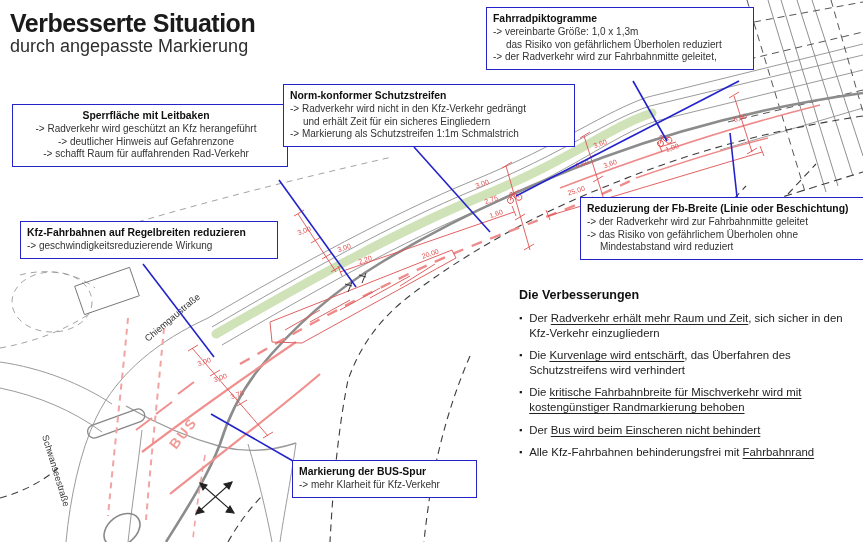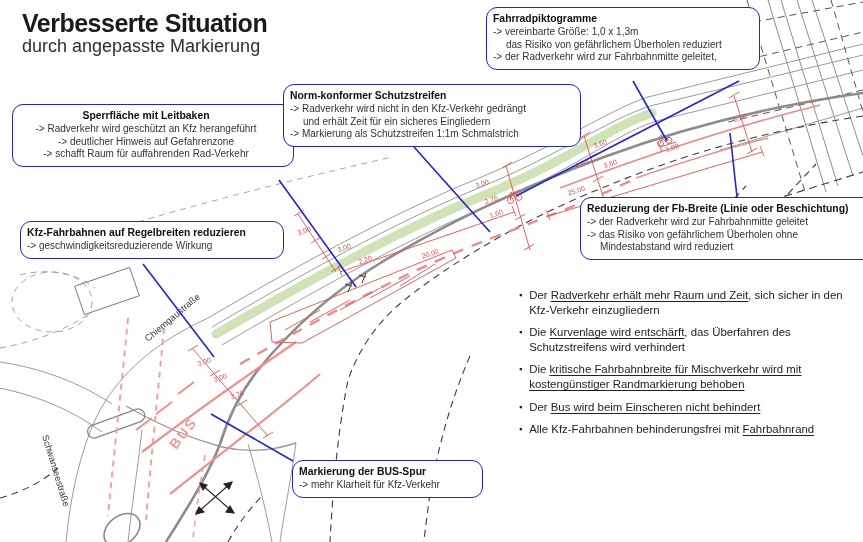--- a/index.html
+++ b/index.html
@@ -1,23 +1,23 @@
 <!DOCTYPE html>
 <html><head>
 <meta charset="utf-8">
 <style>
   html,body{margin:0;padding:0;background:#fff;}
   .canvas{position:relative;width:863px;height:542px;background:#ffffff;overflow:hidden;
           font-family:"Liberation Sans",sans-serif;color:#222;}
   .plan-svg{position:absolute;left:0;top:0;z-index:1;}
-  .titleblock{position:absolute;left:22px;top:10px;z-index:3;}
+  .titleblock{position:absolute;left:10px;top:10px;z-index:3;}
   .title-main{font-size:25px;font-weight:bold;color:#1b1b1b;letter-spacing:-0.5px;line-height:1.05;}
   .title-sub{font-size:18px;color:#2e2e2e;line-height:1.2;}
-  .callout{position:absolute;z-index:3;background:#fff;border:1.6px solid #2323cc;border-radius:11px;
-           padding:4px 20px 5px 6px;font-size:10px;line-height:1.25;color:#333;}
+  .callout{position:absolute;z-index:3;background:#fff;border:1.6px solid #2323cc;border-radius:0;
+           padding:4px 14px 5px 6px;font-size:10px;line-height:1.25;color:#333;}
   .co-title{font-weight:bold;font-size:10.4px;color:#101010;margin-bottom:1px;}
   .co-line{padding-left:13px;text-indent:-13px;}
   .co-line.cont{padding-left:13px;text-indent:0;}
   .improvements{position:absolute;left:519px;top:288px;width:344px;z-index:3;}
   .imp-heading{font-weight:bold;font-size:12.5px;color:#101010;margin-bottom:9px;}
   .imp-item{display:flex;gap:7px;margin-bottom:8px;font-size:11.4px;line-height:1.28;color:#222;}
   .imp-bullet{font-size:9px;line-height:1.6;color:#111;flex:0 0 auto;}
   .u{text-decoration:underline;text-underline-offset:2px;}
   text.dim{fill:#e05050;font-size:7px;text-anchor:middle;font-family:"Liberation Sans",sans-serif;}
   text.street{fill:#333;font-size:9.3px;font-family:"Liberation Sans",sans-serif;}
@@ -208,20 +208,21 @@
     <div class="co-line">-&gt; das Risiko von gefährlichem Überholen ohne</div>
     <div class="co-line cont">Mindestabstand wird reduziert</div>
   </div>
 
   <div class="callout" style="left:292px;top:460px;width:163px;">
     <div class="co-title">Markierung der BUS-Spur</div>
     <div class="co-line">-&gt; mehr Klarheit für Kfz-Verkehr</div>
   </div>
 
   <div class="improvements">
+    <div class="imp-heading">Die Verbesserungen</div>
 
     <div class="imp-item">
       <span class="imp-bullet">▪</span>
       <span class="imp-text"><span>Der </span><span class="u">Radverkehr erhält mehr Raum und Zeit</span><span>, sich sicher in den Kfz-Verkehr einzugliedern</span></span>
     </div>
 
     <div class="imp-item">
       <span class="imp-bullet">▪</span>
       <span class="imp-text"><span>Die </span><span class="u">Kurvenlage wird entschärft</span><span>, das Überfahren des Schutzstreifens wird verhindert</span></span>
     </div>

